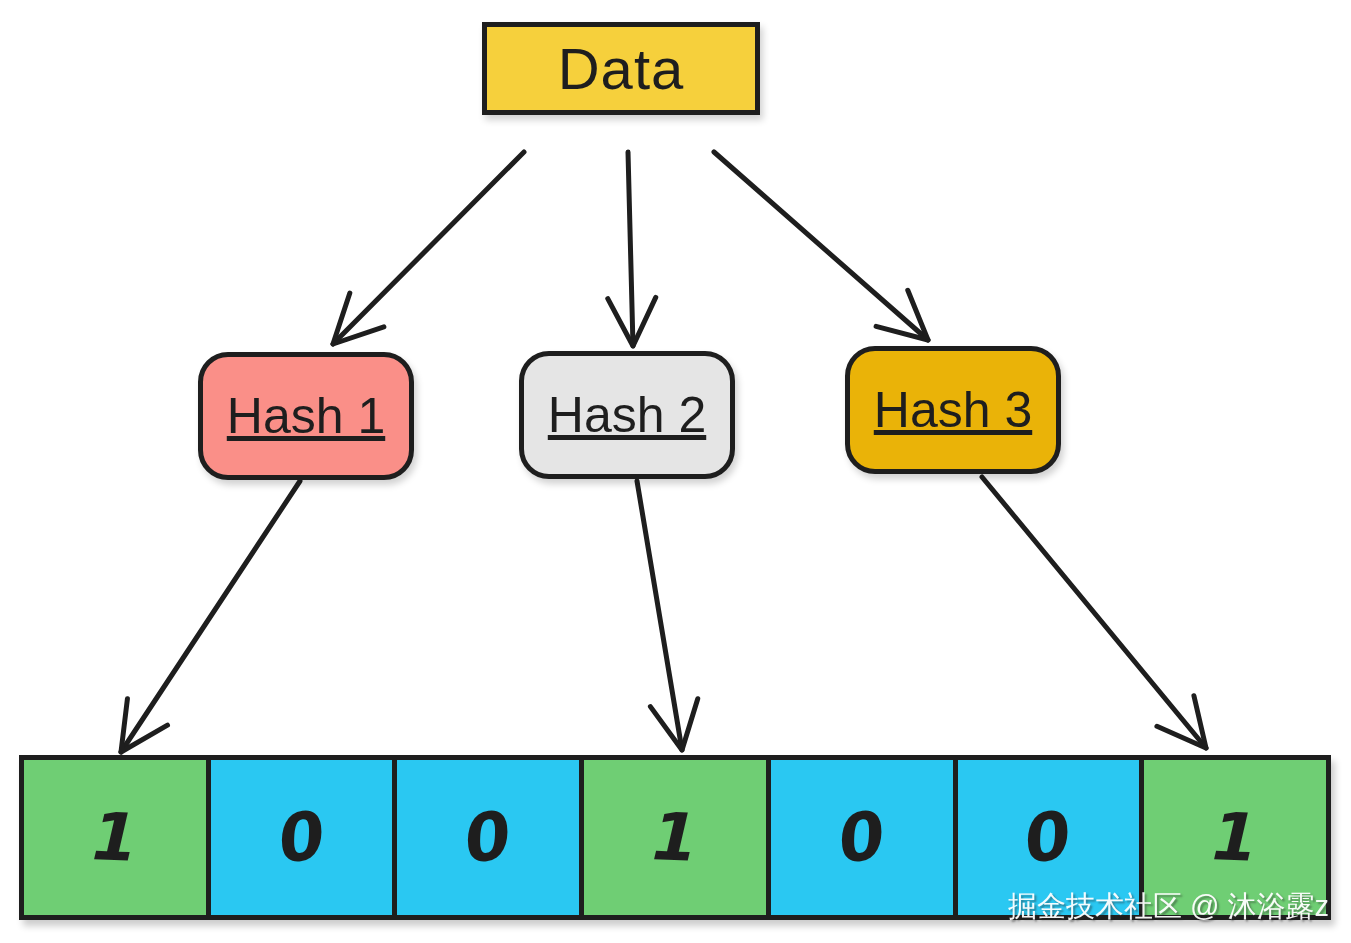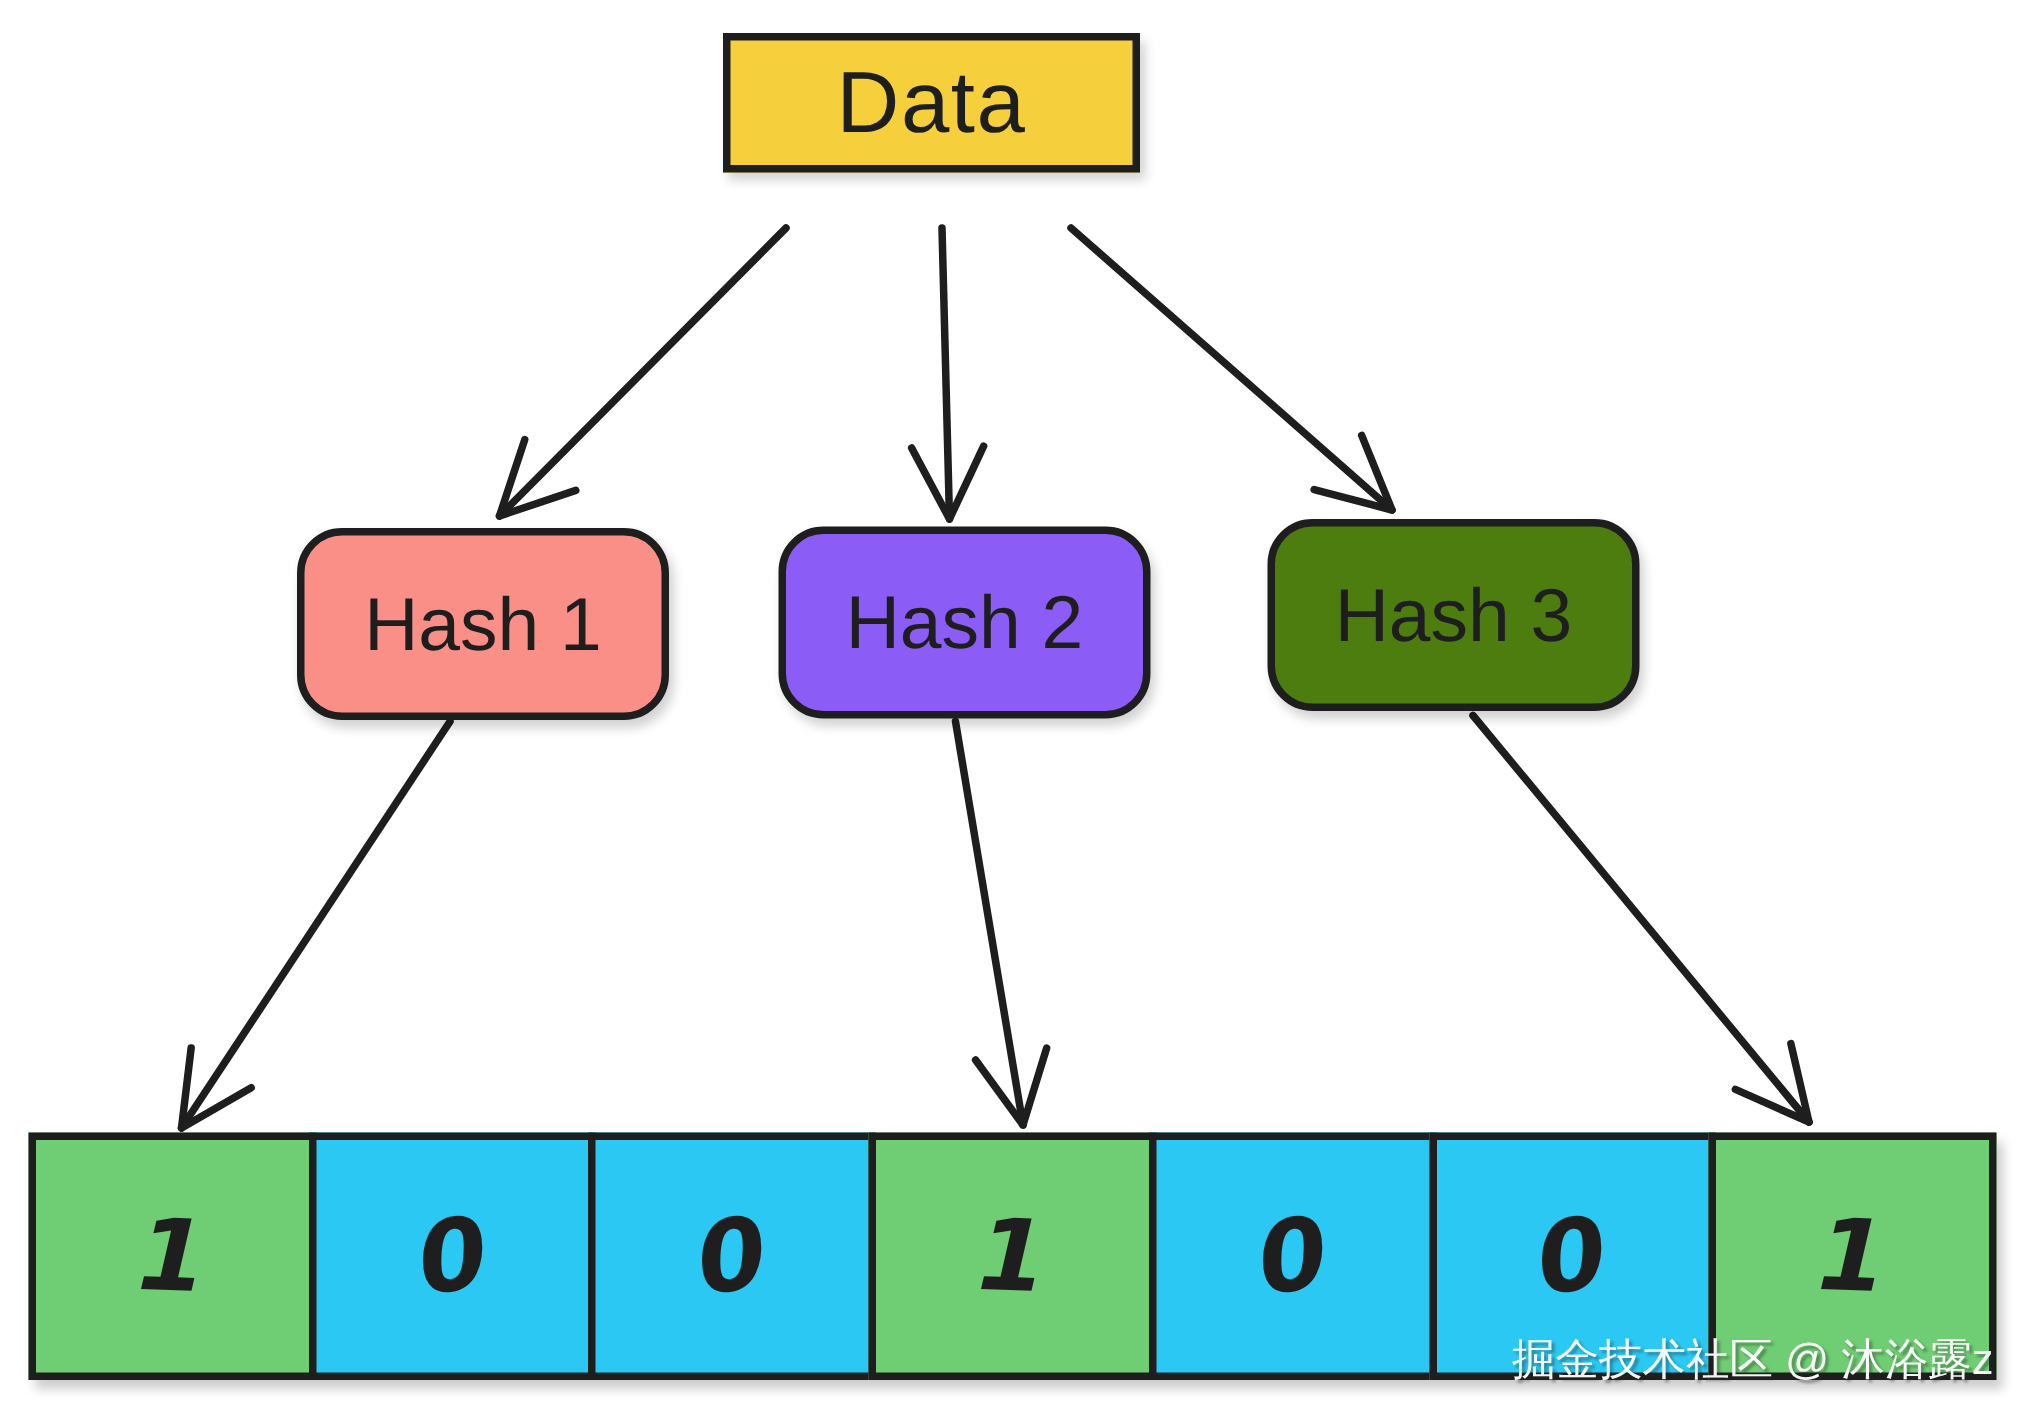--- a/index.html
+++ b/index.html
@@ -35,24 +35,25 @@
   }
   .data-node {
     left: 482px;
     top: 22px;
     width: 278px;
     height: 93px;
     font-size: 58px;
     letter-spacing: 1px;
   }
   .hash-node {
-    width: 248px;
+    width: 216px;
     height: 128px;
     border-radius: 30px;
     font-size: 50px;
+    text-decoration: underline;
   }
   .hash-node.h0 { left: 198px; top: 352px; }
   .hash-node.h1 { left: 519px; top: 351px; }
   .hash-node.h2 { left: 845px; top: 346px; }
   .bit-row {
     position: absolute;
     left: 19px;
     top: 755px;
     width: 1312px;
     height: 165px;
@@ -109,24 +110,24 @@
       </g>
   </svg>
 
   <div class="node data-node" style="background: rgb(246, 208, 60);">
     <span>Data</span>
   </div>
 
   <div class="node hash-node h0" style="background: rgb(250, 143, 136);">
     <span>Hash 1</span>
   </div>
-  <div class="node hash-node h1" style="background: #8b5cf6;">
+  <div class="node hash-node h1" style="background: #e5e5e5;">
     <span>Hash 2</span>
   </div>
-  <div class="node hash-node h2" style="background: #4d7c0f;">
+  <div class="node hash-node h2" style="background: #eab308;">
     <span>Hash 3</span>
   </div>
 
   <div class="bit-row" id="bit-row">
       <div class="bit-cell" style="background: rgb(111, 206, 116);">
         <span class="bit-digit one">1</span>
       </div>
       <div class="bit-cell" style="background: rgb(42, 200, 242);">
         <span class="bit-digit zero">0</span>
       </div>

